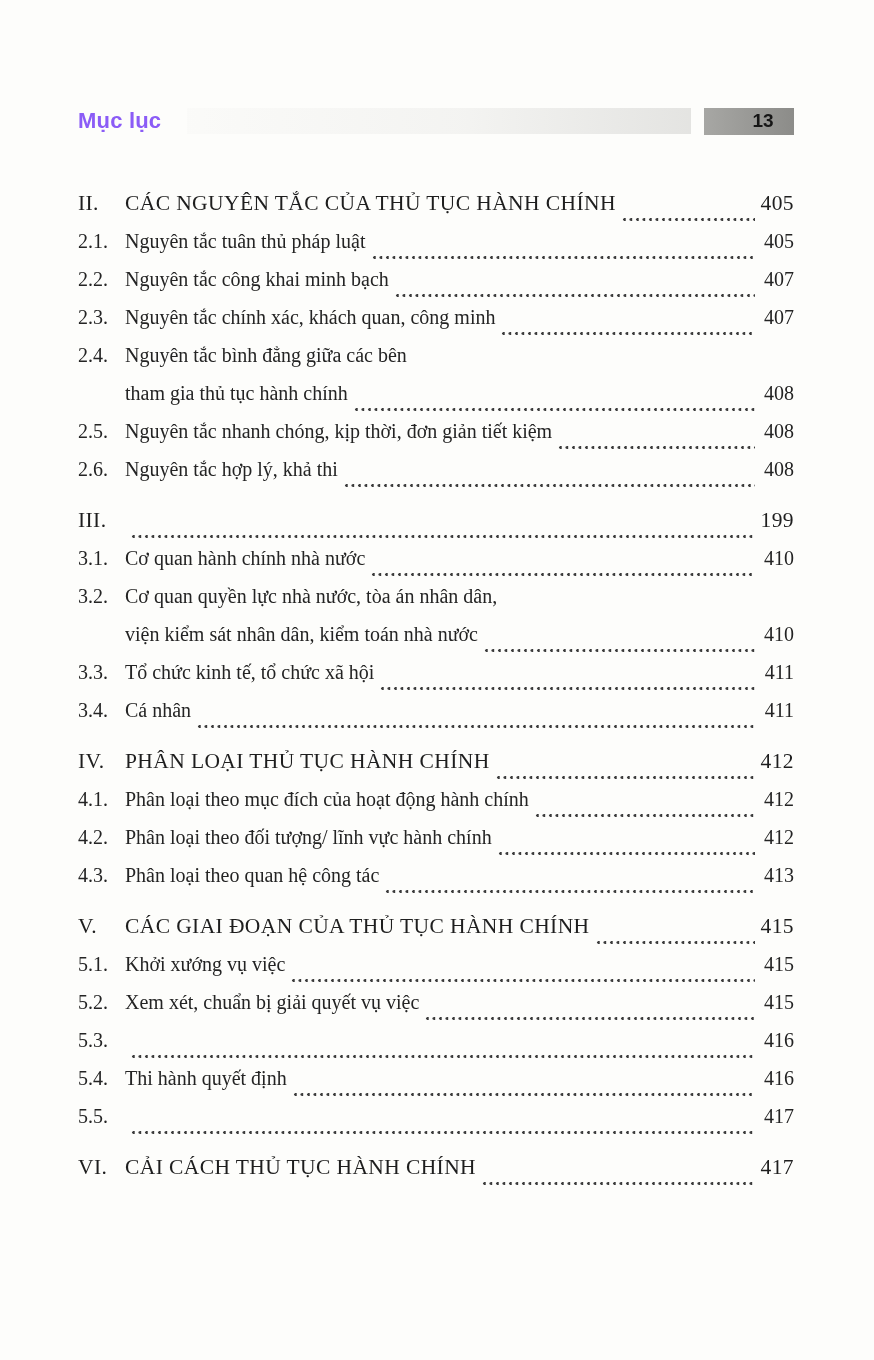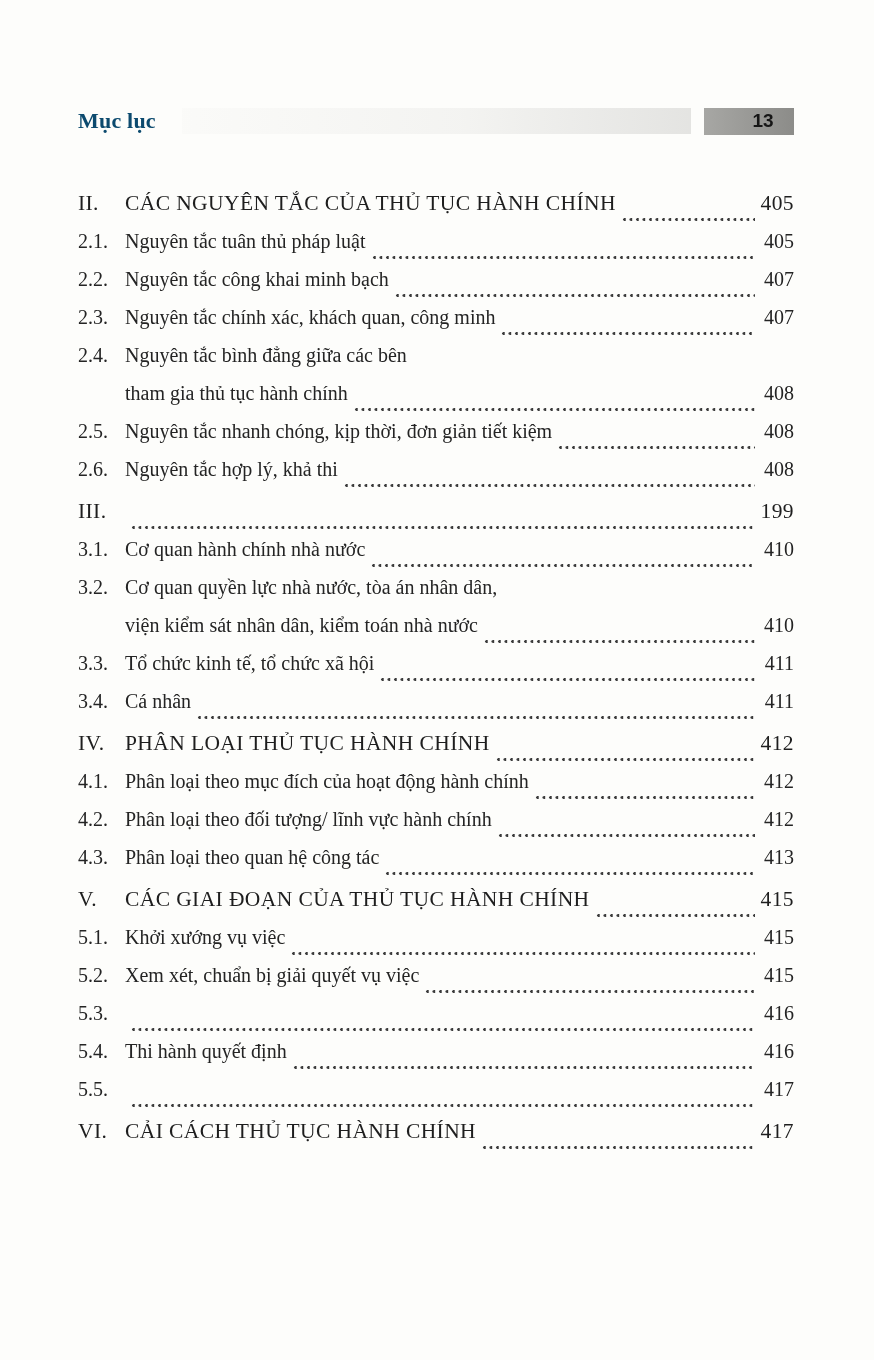--- a/index.html
+++ b/index.html
@@ -21,24 +21,24 @@
     top: 0;
   }
   
   .running-header {
     margin-top: 106px;
     display: flex;
     align-items: center;
     height: 30px;
   }
   .header-title {
-    font-family: Liberation Serif, serif;
+    font-family: Liberation Sans, sans-serif;
     font-weight: bold;
     font-size: 22px;
-    color: #0c4a6e;
+    color: #8b5cf6;
     letter-spacing: 0.2px;
     text-align: center;
   }
   .header-strip {
     flex: 1;
     height: 26px;
     margin-left: 26px;
     background: linear-gradient(90deg, rgba(185,185,182,0.04) 0%, rgba(185,185,182,0.14) 55%, rgba(170,170,167,0.30) 100%);
   }
   .page-badge {
@@ -61,21 +61,21 @@
   .toc-list {
     margin-top: 48px;
   }
   .toc-entry {
     display: flex;
     align-items: flex-start;
     font-size: 20px;
     color: #242424;
   }
   .toc-entry.major {
-    margin-top: 4px;
+    margin-top: 13px;
     font-size: 21.5px;
     letter-spacing: 0.4px;
     color: #1e1e1e;
   }
   .toc-num {
     flex: 0 0 47px;
     line-height: 38px;
   }
   .toc-body {
     flex: 1;

